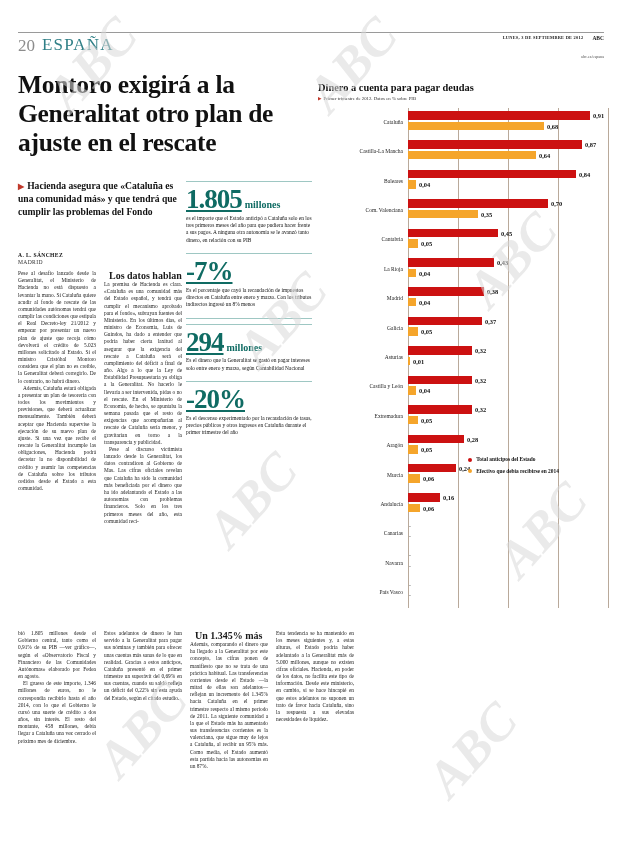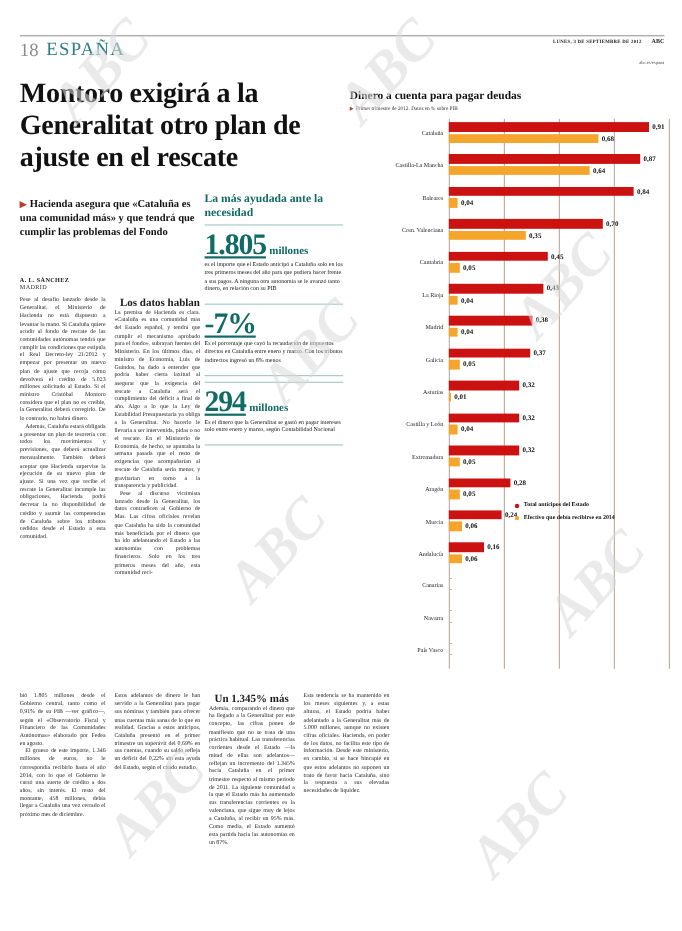--- a/index.html
+++ b/index.html
@@ -113,21 +113,21 @@
 <div class="wm wm2">ABC</div>
 <div class="wm wm3">ABC</div>
 <div class="wm wm4">ABC</div>
 <div class="wm wm5">ABC</div>
 <div class="wm wm6">ABC</div>
 <div class="wm wm7">ABC</div>
 <div class="wm wm8">ABC</div>
 
 <div class="masthead">
   <div class="mast-rule"></div>
-  <div class="folio">18</div>
+  <div class="folio">20</div>
   <div class="section-name">ESPAÑA</div>
   <div class="mast-right">
     <span class="mast-date">LUNES, 3 DE SEPTIEMBRE DE 2012</span>
     <span class="mast-abc">ABC</span>
     <div class="mast-sub">abc.es/espana</div>
   </div>
 </div>
 
 <div class="headline">Montoro exigirá a la Generalitat otro plan de ajuste en el rescate</div>
 
@@ -163,39 +163,42 @@
 <div class="col colE">
   <p class="subhead">Un 1.345% más</p>
   <p class="first">Además, comparando el dinero que ha llegado a la Generalitat por este concepto, las cifras ponen de manifiesto que no se trata de una práctica habitual. Las transferencias corrientes desde el Estado —la mitad de ellas son adelantos— reflejan un incremento del 1.345% hacia Cataluña en el primer trimestre respecto al mismo periodo de 2011. La siguiente comunidad a la que el Estado más ha aumentado sus transferencias corrientes es la valenciana, que sigue muy de lejos a Cataluña, al recibir un 95% más. Como media, el Estado aumentó esta partida hacia las autonomías en un 87%.</p>
 </div>
 
 <div class="col colF">
   <p class="first">Esta tendencia se ha mantenido en los meses siguientes y, a estas alturas, el Estado podría haber adelantado a la Generalitat más de 5.000 millones, aunque no existen cifras oficiales. Hacienda, en poder de los datos, no facilita este tipo de información. Desde este ministerio, en cambio, sí se hace hincapié en que estos adelantos no suponen un trato de favor hacia Cataluña, sino la respuesta a sus elevadas necesidades de liquidez.</p>
 </div>
 
 <div class="sidebox">
-  <div class="sb-title">La más ayudada ante la necesidad</div>
   <div class="sb-rule"></div>
   <div id="sb-blocks">
       <div class="sb-block">
         <div class="sb-fig"><span class="big">1.805</span><span class="unit">millones</span></div>
         <div class="sb-txt">es el importe que el Estado anticipó a Cataluña solo en los tres primeros meses del año para que pudiera hacer frente a sus pagos. A ninguna otra autonomía se le avanzó tanto dinero, en relación con su PIB</div>
       </div>
       <div class="sb-rule"></div>
       <div class="sb-block">
         <div class="sb-fig"><span class="big">-7%</span></div>
         <div class="sb-txt">Es el porcentaje que cayó la recaudación de impuestos directos en Cataluña entre enero y marzo. Con los tributos indirectos ingresó un 8% menos</div>
       </div>
       <div class="sb-rule"></div>
       <div class="sb-rule"></div>
       <div class="sb-block">
         <div class="sb-fig"><span class="big">294</span><span class="unit">millones</span></div>
         <div class="sb-txt">Es el dinero que la Generalitat se gastó en pagar intereses solo entre enero y marzo, según Contabilidad Nacional</div>
       </div>
       <div class="sb-rule"></div>
+      <div class="sb-block">
+        <div class="sb-fig"><span class="big">-20%</span></div>
+        <div class="sb-txt">Es el descenso experimentado por la recaudación de tasas, precios públicos y otros ingresos en Cataluña durante el primer trimestre del año</div>
+      </div>
     </div>
 </div>
 
 <div class="chart">
   <div class="ch-title">Dinero a cuenta para pagar deudas</div>
   <div class="ch-sub">
     <span class="tri">▶</span><span>Primer trimestre de 2012. Datos en % sobre PIB</span>
   </div>
   <div class="plot" id="plot">
       <div class="grid-line" style="left: 140px;"></div>

